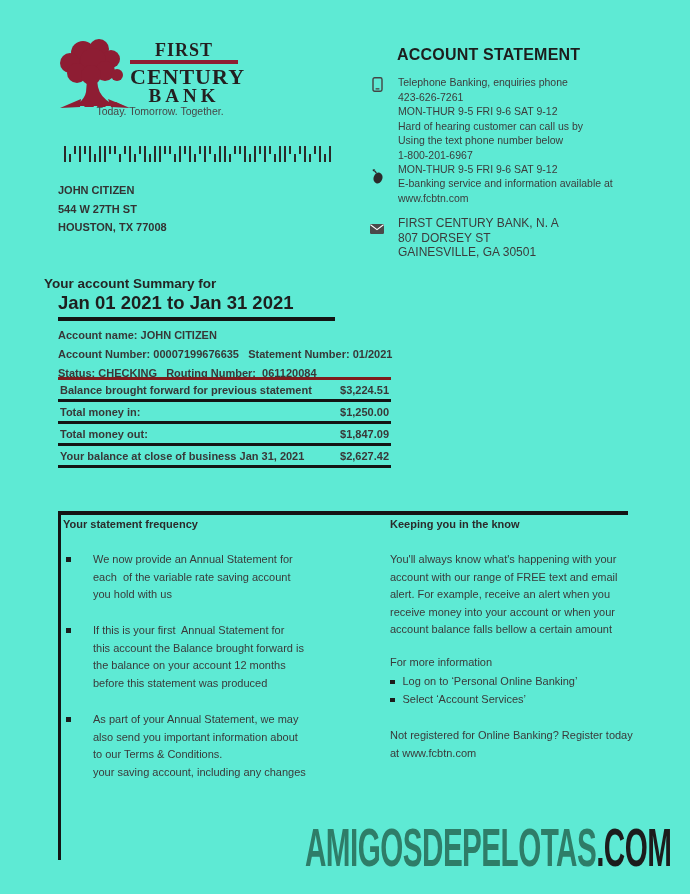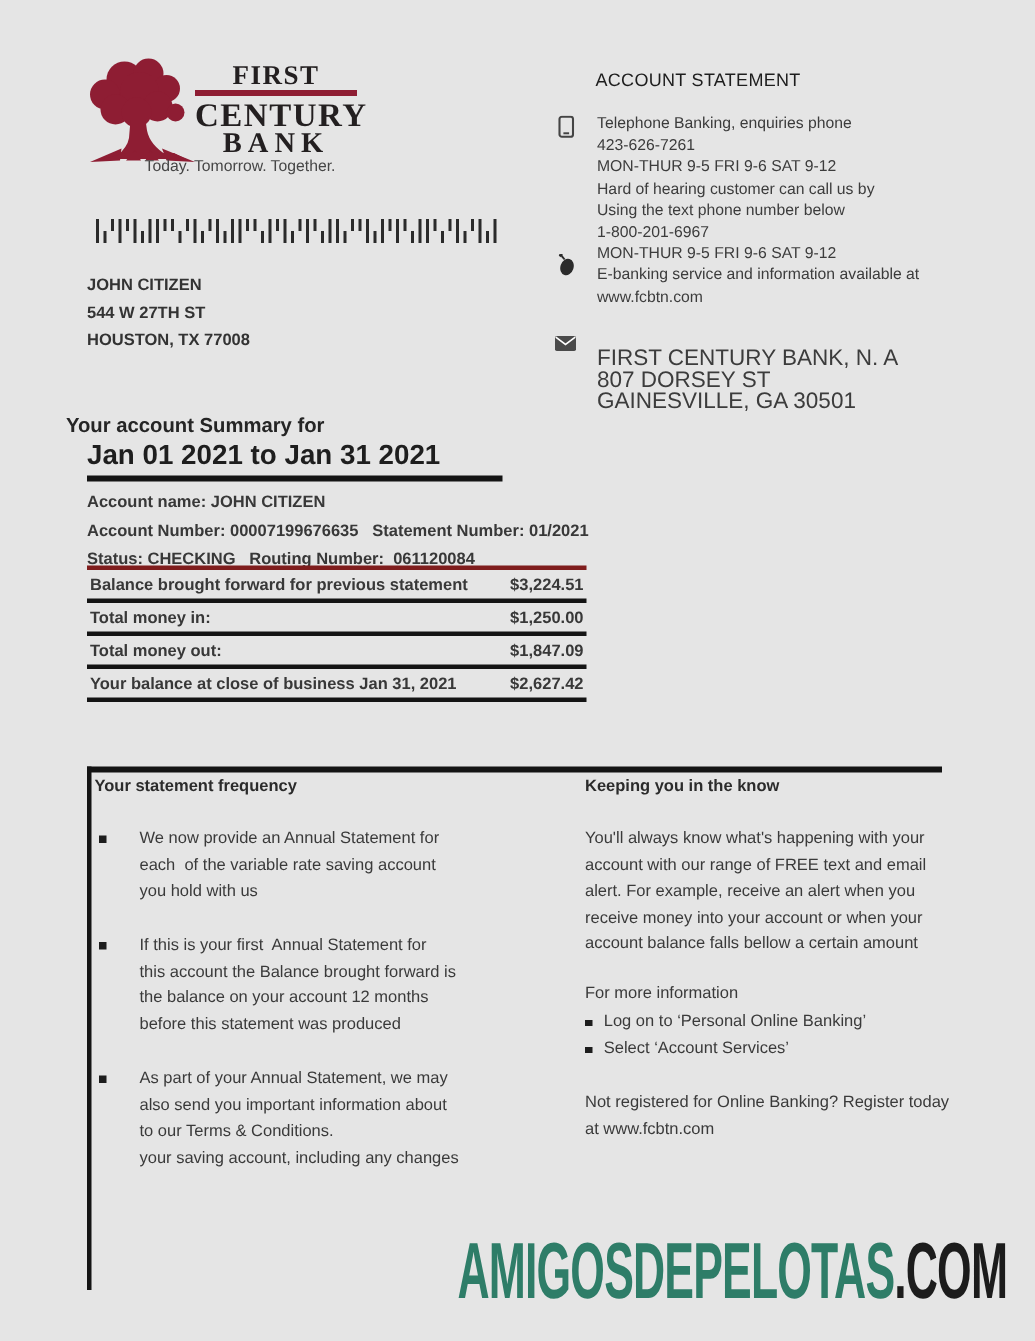--- a/index.html
+++ b/index.html
@@ -1,16 +1,16 @@
 <!DOCTYPE html>
 <html><head>
 <meta charset="utf-8">
 <style>
   html,body{margin:0;padding:0;background:#ffffff;}
-  .page{position:relative;width:690px;height:894px;background:#e5e5e5;overflow:hidden;
+  .page{position:relative;width:690px;height:894px;background:#5eead4;overflow:hidden;
         font-family:"Liberation Sans",sans-serif;color:#3a3a3a;}
   .abs{position:absolute;}
 
   
   .logo-text{left:130px;top:41px;width:108px;text-align:center;
              font-family:"Liberation Serif",serif;color:#231f20;font-weight:bold;}
   .logo-line1{font-size:18px;line-height:18px;letter-spacing:1px;}
   .logo-rule{height:4px;background:#8e1d33;margin:1px 0 2px 0;}
   .logo-line2{font-size:22px;line-height:21px;letter-spacing:1px;}
   .logo-line3{font-size:19px;line-height:18px;letter-spacing:4px;text-align:center;}
@@ -19,26 +19,26 @@
   
   .barcode{left:64px;top:146px;height:16px;white-space:nowrap;}
   .bar{display:inline-block;width:2px;margin-right:3px;background:#2a2a2a;vertical-align:top;}
   .bar.f{height:16px}.bar.a{height:8px}.bar.d{height:8px;margin-top:8px}
 
   
   .recipient{left:58px;top:181px;font-size:11px;font-weight:bold;color:#333;}
   .recipient div{line-height:18.5px;white-space:pre;}
 
   
-  .stmt-title{left:397px;top:46px;font-size:12px;font-weight:normal;color:#1d1d1d;letter-spacing:.2px;}
+  .stmt-title{left:397px;top:46px;font-size:16px;font-weight:bold;color:#1d1d1d;letter-spacing:.2px;}
   .contact{left:398px;top:75px;font-size:10.5px;color:#3c3c3c;}
   .contact div, .bank-addr div{line-height:14.5px;white-space:pre;}
   .ebank{left:398px;top:176px;font-size:10.5px;color:#3c3c3c;}
   .ebank div{line-height:14.5px;white-space:pre;}
-  .bank-addr{left:398px;top:232px;font-size:15px;color:#3c3c3c;}
+  .bank-addr{left:398px;top:216px;font-size:12px;color:#3c3c3c;}
 
   .icon-phone{left:372px;top:77px;}
   .icon-mouse{left:371px;top:169px;}
   .icon-envelope{left:370px;top:224px;}
 
   
   .sum-h1{left:44px;top:276px;font-size:13.5px;font-weight:bold;color:#252525;}
   .sum-h2{left:58px;top:292px;font-size:18.5px;font-weight:bold;color:#1e1e1e;}
   .sum-rule{left:58px;top:317px;width:277px;height:3.5px;background:#141414;}
   .sum-details{left:58px;top:326px;font-size:11px;font-weight:bold;color:#383838;}

